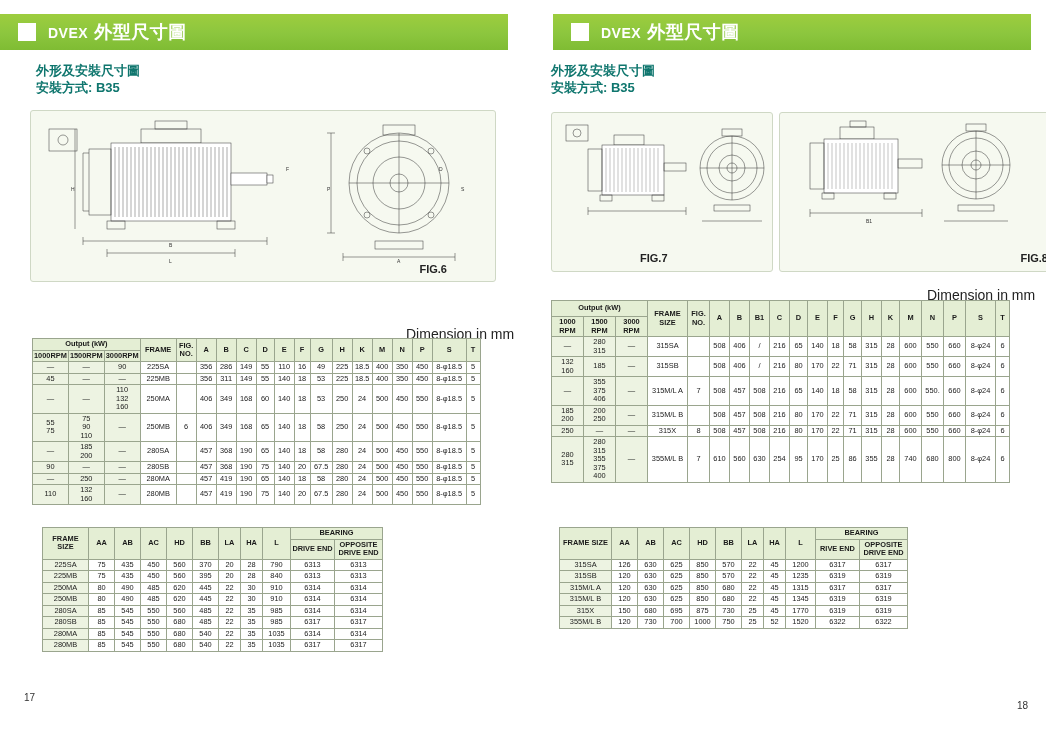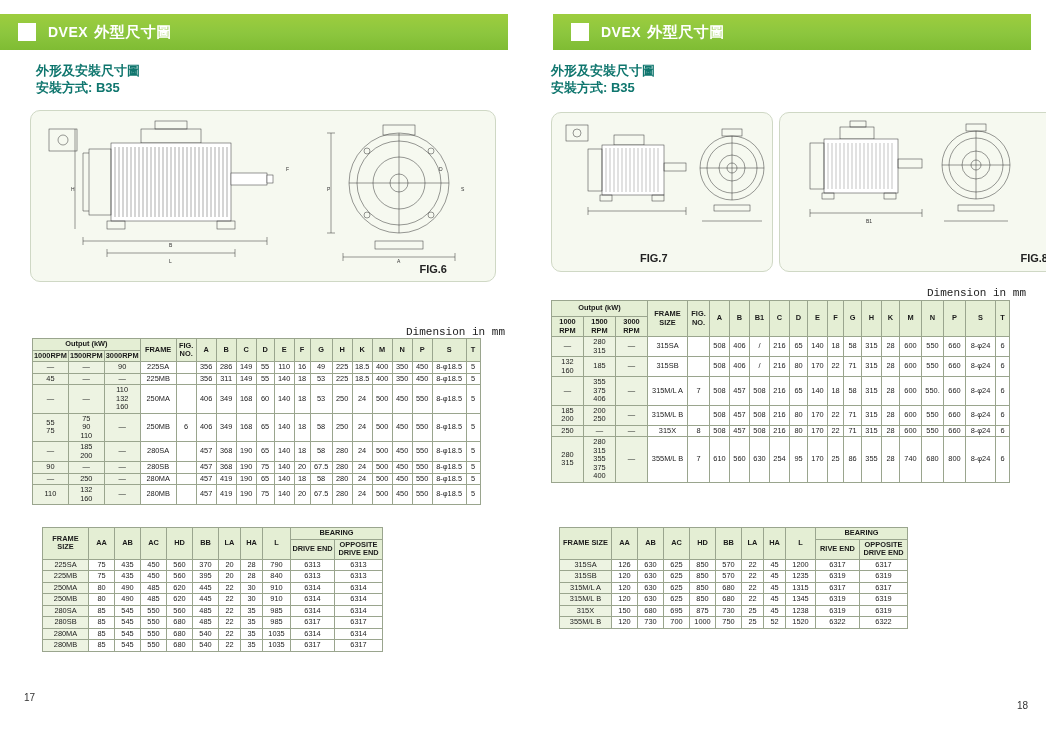--- a/index.html
+++ b/index.html
@@ -25,41 +25,41 @@
     display:flex; align-items:center;
   }
   .page.right .hdr { left:15px; width:508px; }
   .hdr .bar {
     width:18px; height:18px; background:#ffffff; margin-left:18px; margin-right:12px;
     flex:0 0 auto;
   }
   .hdr .htxt {
     color:#ffffff; font-weight:bold; font-size:14px; letter-spacing:.5px;
   }
-  .hdr .htxt .sub { font-size:15px; font-weight:bold; margin-left:6px;}
+  .hdr .htxt .sub { font-size:18px; font-weight:bold; margin-left:6px;}
 
   .sectitle {
     position:absolute; left:36px; top:62px;
     font-size:13px; font-weight:bold; color:#0f766e; line-height:17px;
   }
   .page.right .sectitle { left:551px; }
 
   
   .drawbox {
     position:absolute;
     border:1px solid #cfd8c5;
     background:#f6f9f0;
-    border-radius:10px;
+    border-radius:3px;
   }
   .drawbox .caption {
     position:absolute; font-size:11px; font-weight:bold; color:#222;
   }
 
   .dimnote {
-    position:absolute; font-size:11px; color:#222;font-family:Liberation Mono, monospace;
+    position:absolute; font-size:14px; color:#222;
   }
 
   
   table { border-collapse:collapse; font-size:7.4px; color:#1a1a1a; }
   table.grid th, table.grid td {
     border:1px solid #9aa58e;
     text-align:center; vertical-align:middle;
     padding:1px 1px;
     line-height:1.15;
     background:#ffffff;
@@ -876,21 +876,21 @@
           </tr>
           <tr>
             <td class="shade">315X</td>
             <td>150</td>
             <td>680</td>
             <td>695</td>
             <td>875</td>
             <td>730</td>
             <td>25</td>
             <td>45</td>
-            <td>1238</td>
+            <td>1770</td>
             <td>6319</td>
             <td>6319</td>
           </tr>
           <tr>
             <td class="shade">355M/L B</td>
             <td>120</td>
             <td>730</td>
             <td>700</td>
             <td>1000</td>
             <td>750</td>

